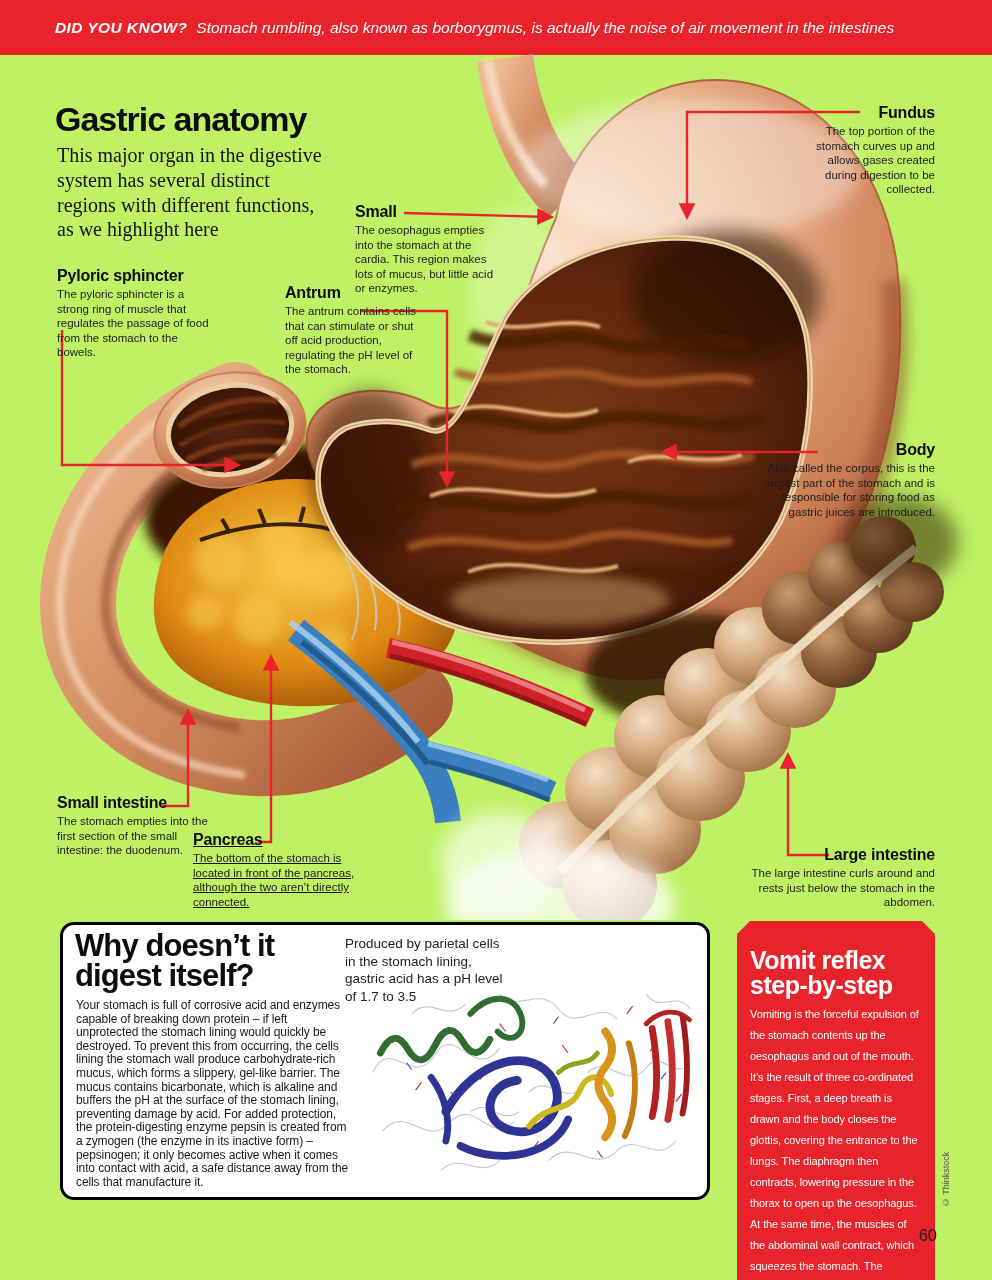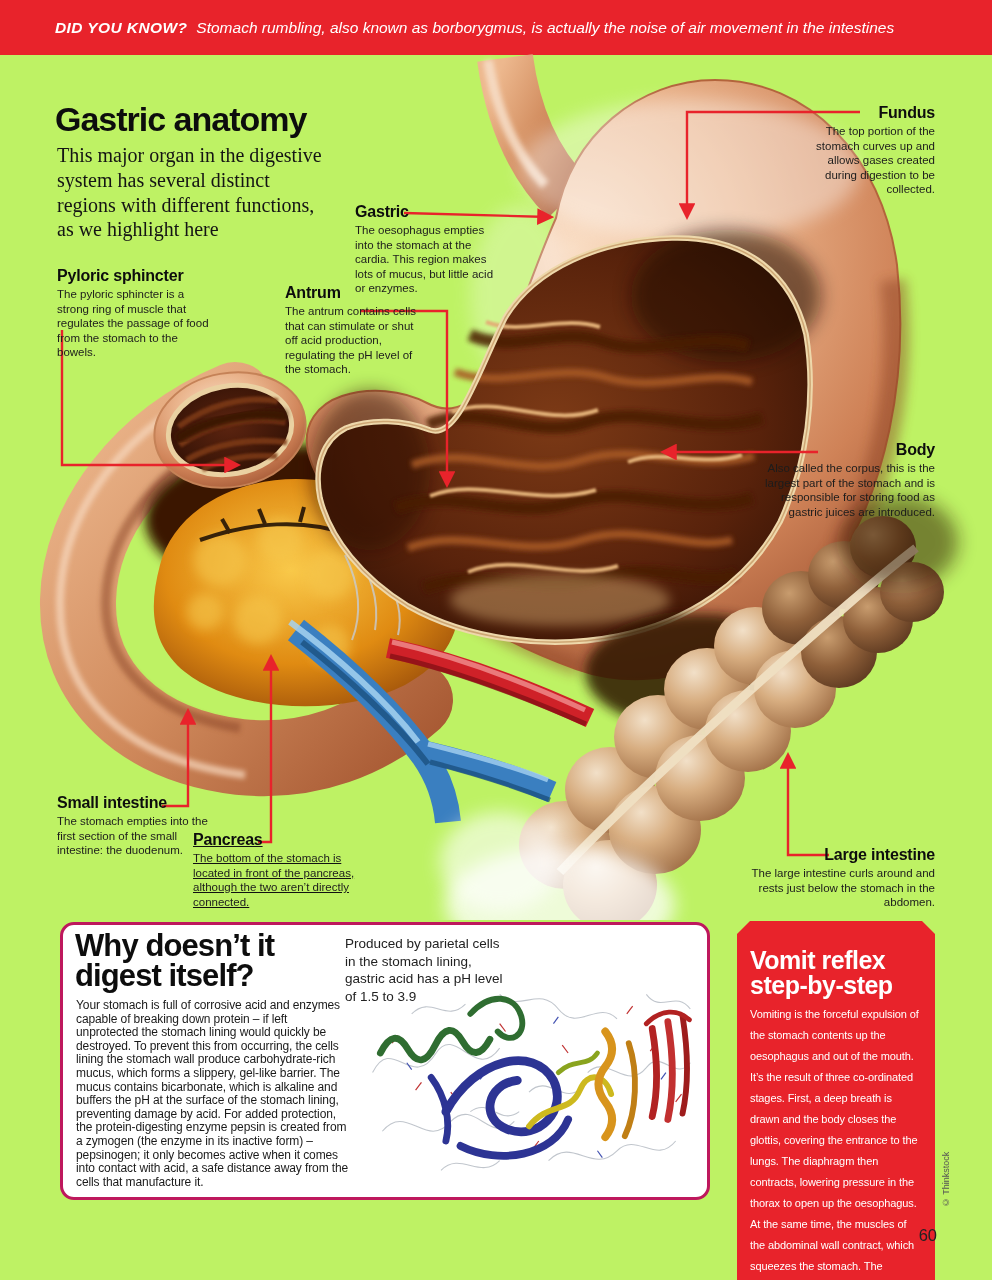--- a/index.html
+++ b/index.html
@@ -24,21 +24,21 @@
   .co-fundus{right:57px;top:104px;width:128px;}
   .co-cardia{left:355px;top:203px;width:146px;}
   .co-pyloric{left:57px;top:267px;width:160px;}
   .co-antrum{left:285px;top:284px;width:142px;}
   .co-body-region{right:57px;top:441px;width:178px;}
   .co-smallint{left:57px;top:794px;width:168px;}
   .co-pancreas{left:193px;top:831px;width:170px;text-decoration:underline;}
   .co-largeint{right:57px;top:846px;width:184px;}
   
   .digest-box{position:absolute;left:60px;top:922px;width:650px;height:278px;box-sizing:border-box;
-              border:3px solid #be185d;border-radius:14px;background:#fff;z-index:3;}
+              border:3px solid #000000;border-radius:14px;background:#fff;z-index:3;}
   .digest-title{position:absolute;left:12px;top:6px;width:285px;font-size:31px;font-weight:700;
                 letter-spacing:-.9px;line-height:.97;color:#0d0d0d;}
   .digest-body{position:absolute;left:13px;top:74px;width:276px;font-size:12px;line-height:13.6px;
                letter-spacing:-.1px;color:#1a1a1a;}
   .digest-caption{position:absolute;left:282px;top:10px;width:158px;font-size:13.5px;line-height:1.3;color:#222;}
   .protein{position:absolute;left:290px;top:30px;width:352px;height:240px;}
   
   .vomit-box{position:absolute;left:737px;top:921px;width:198px;min-height:286px;box-sizing:border-box;
              background:#e8232b;color:#fff;padding:27px 13px 14px;z-index:3;
              clip-path:polygon(13px 0,calc(100% - 13px) 0,100% 13px,100% calc(100% - 13px),calc(100% - 13px) 100%,13px 100%,0 calc(100% - 13px),0 13px);}
@@ -252,21 +252,21 @@
       <polyline points="258,842 271,842 271,659" marker-end="url(#arr)"></polyline>
       <polyline points="829,855 788,855 788,757" marker-end="url(#arr)"></polyline>
     </g>
   </svg>
 
   <div class="callout co-fundus align-r">
     <h3 class="co-title">Fundus</h3>
     <p class="co-body">The top portion of the stomach curves up and allows gases created during digestion to be collected.</p>
   </div>
   <div class="callout co-cardia">
-    <h3 class="co-title">Gastric</h3>
+    <h3 class="co-title">Small</h3>
     <p class="co-body">The oesophagus empties into the stomach at the cardia. This region makes lots of mucus, but little acid or enzymes.</p>
   </div>
   <div class="callout co-pyloric">
     <h3 class="co-title">Pyloric sphincter</h3>
     <p class="co-body">The pyloric sphincter is a strong ring of muscle that regulates the passage of food from the stomach to the bowels.</p>
   </div>
   <div class="callout co-antrum">
     <h3 class="co-title">Antrum</h3>
     <p class="co-body">The antrum contains cells that can stimulate or shut off acid production, regulating the pH level of the stomach.</p>
   </div>
@@ -283,21 +283,21 @@
     <p class="co-body">The bottom of the stomach is located in front of the pancreas, although the two aren’t directly connected.</p>
   </div>
   <div class="callout co-largeint align-r">
     <h3 class="co-title">Large intestine</h3>
     <p class="co-body">The large intestine curls around and rests just below the stomach in the abdomen.</p>
   </div>
 
   <div class="digest-box">
     <div class="digest-title">Why doesn’t it digest itself?</div>
     <div class="digest-body">Your stomach is full of corrosive acid and enzymes capable of breaking down protein – if left unprotected the stomach lining would quickly be destroyed. To prevent this from occurring, the cells lining the stomach wall produce carbohydrate-rich mucus, which forms a slippery, gel-like barrier. The mucus contains bicarbonate, which is alkaline and buffers the pH at the surface of the stomach lining, preventing damage by acid. For added protection, the protein-digesting enzyme pepsin is created from a zymogen (the enzyme in its inactive form) – pepsinogen; it only becomes active when it comes into contact with acid, a safe distance away from the cells that manufacture it.</div>
-    <div class="digest-caption">Produced by parietal cells in the stomach lining, gastric acid has a pH level of 1.5 to 3.9</div>
+    <div class="digest-caption">Produced by parietal cells in the stomach lining, gastric acid has a pH level of 1.7 to 3.5</div>
     <svg class="protein" viewBox="0 0 360 245">
       <g stroke="#b6bcc4" stroke-width="1.1" fill="none" opacity=".85">
         <path d="M20,120 C40,80 60,140 85,100 C105,70 125,130 150,95"></path>
         <path d="M30,180 C55,150 75,200 100,170 C125,145 140,195 165,170"></path>
         <path d="M150,40 C170,60 190,30 210,55 C230,80 250,45 270,65"></path>
         <path d="M200,210 C225,185 245,225 270,200 C290,180 310,215 330,190"></path>
         <path d="M60,60 C80,40 95,70 115,50"></path>
         <path d="M240,120 C260,100 280,140 300,115 C315,95 330,130 345,110"></path>
         <path d="M90,220 C110,200 130,230 150,210"></path>
         <path d="M300,40 C315,60 330,35 345,55"></path>

